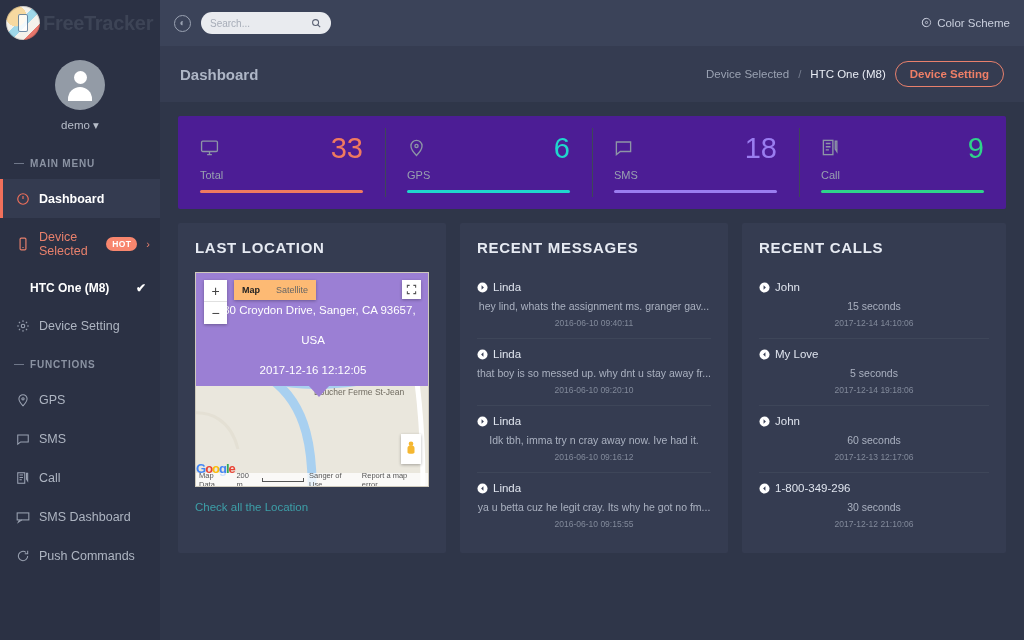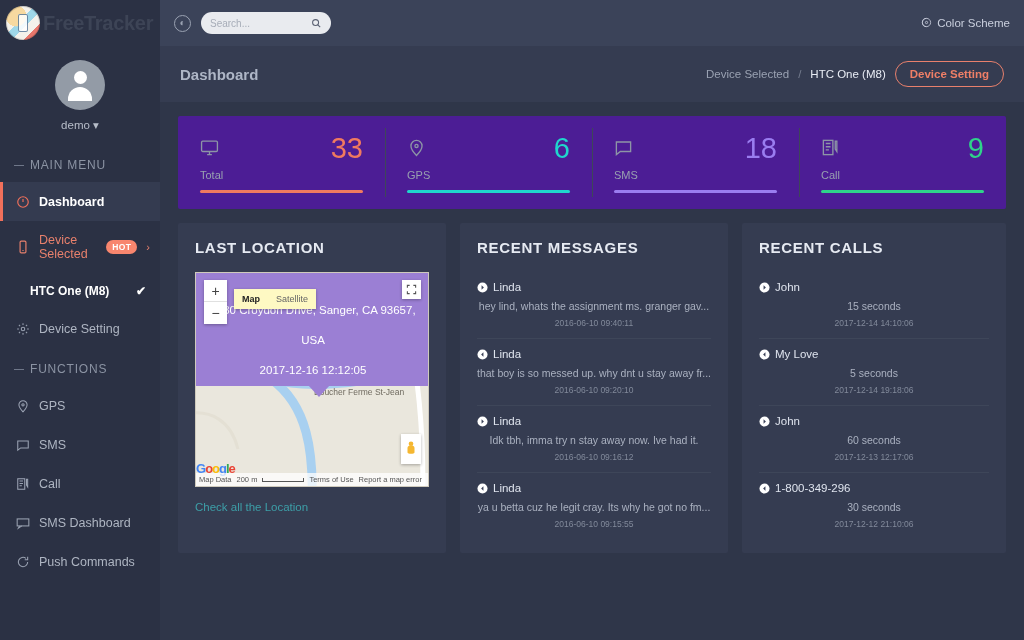--- a/index.html
+++ b/index.html
@@ -53,22 +53,22 @@
     content: ""; width: 13px; height: 13px; border-radius: 50%;
     background: #fff; position: absolute; top: 11px;
   }
   .avatar::after {
     content: ""; width: 24px; height: 14px; position: absolute; top: 27px;
     background: #fff; border-radius: 12px 12px 0 0;
   }
   .profile-name { font-size: 11.5px; color: #b7bdc9; }
 
   .menu-head {
-    font-size: 12px; letter-spacing: .8px; color: #8b93a3;
-    font-weight: normal; padding: 14px 0 10px 14px;
+    font-size: 10px; letter-spacing: .8px; color: #8b93a3;
+    font-weight: bold; padding: 14px 0 10px 14px;
     display: flex; align-items: center; gap: 6px;
   }
   .menu-head .dash { width: 10px; height: 1px; background: #6f7789; display: inline-block; }
 
   .nav-item {
     display: flex; align-items: center; gap: 9px;
     padding: 12px 10px 12px 15px;
     font-size: 12.5px; color: #aeb5c2; position: relative;
     cursor: pointer;
   }
@@ -185,22 +185,22 @@
     position: absolute; left: 8px; top: 7px; width: 23px;
     background: #fff; box-shadow: 0 1px 3px rgba(0,0,0,.3);
     z-index: 5; cursor: pointer;
   }
   .map-zoom div {
     height: 22px; display: flex; align-items: center; justify-content: center;
     font-size: 14px; color: #444;
   }
   .map-zoom div:first-child { border-bottom: 1px solid #e0e0e0; }
   .map-types {
-    position: absolute; left: 38px; top: 16px; display: flex;
-    background: #fef9c3; box-shadow: 0 1px 3px rgba(0,0,0,.3); z-index: 5;
+    position: absolute; left: 38px; top: 7px; display: flex;
+    background: #fdba74; box-shadow: 0 1px 3px rgba(0,0,0,.3); z-index: 5;
   }
   .map-types span { font-size: 9px; color: #666; padding: 5px 8px; cursor: pointer; }
   .map-types span.sel { color: #222; font-weight: bold; }
   .map-full {
     position: absolute; right: 7px; top: 7px; width: 19px; height: 19px;
     background: #fff; box-shadow: 0 1px 3px rgba(0,0,0,.3); z-index: 5;
     display: flex; align-items: center; justify-content: center; cursor: pointer;
   }
   .map-pegman {
     position: absolute; right: 7px; bottom: 22px; width: 20px; height: 30px;
@@ -486,21 +486,21 @@
             </div>
 
             <div class="gsig">
               <i style="color:#4285f4">G</i><i style="color:#ea4335">o</i><i style="color:#fbbc05">o</i><i style="color:#4285f4">g</i><i style="color:#34a853">l</i><i style="color:#ea4335">e</i>
             </div>
 
             <div class="map-foot">
               <span>Map Data</span>
               <span>200 m</span>
               <span class="scale-bar"></span>
-              <span>Terms of Use</span>
+              <span>Sanger of Use</span>
               <span>Report a map error</span>
             </div>
           </div>
 
           <a class="map-link">Check all the Location</a>
         </div>
 
         <div class="panel panel-list">
           <div class="panel-title">RECENT MESSAGES</div>
 
@@ -535,21 +535,21 @@
           <div class="entry">
             <div class="entry-head">
               <span class="dir-ico">
                 <svg viewBox="0 0 24 24" width="11" height="11">
                     <circle cx="12" cy="12" r="11" fill="#fff"></circle>
                     <path d="M10 7l5 5-5 5z" fill="#3a4157"></path>
                   </svg>
               </span>
               <span>Linda</span>
             </div>
-            <div class="entry-text">Idk tbh, imma try n stay away now. Ive had it.</div>
+            <div class="entry-text">Idk tbh, imma try n cray away now. Ive had it.</div>
             <div class="entry-time">2016-06-10 09:16:12</div>
           </div>
 
           <div class="entry">
             <div class="entry-head">
               <span class="dir-ico">
                 <svg viewBox="0 0 24 24" width="11" height="11">
                     <circle cx="12" cy="12" r="11" fill="#fff"></circle>
                     <path d="M14 7l-5 5 5 5z" fill="#3a4157"></path>
                   </svg>

